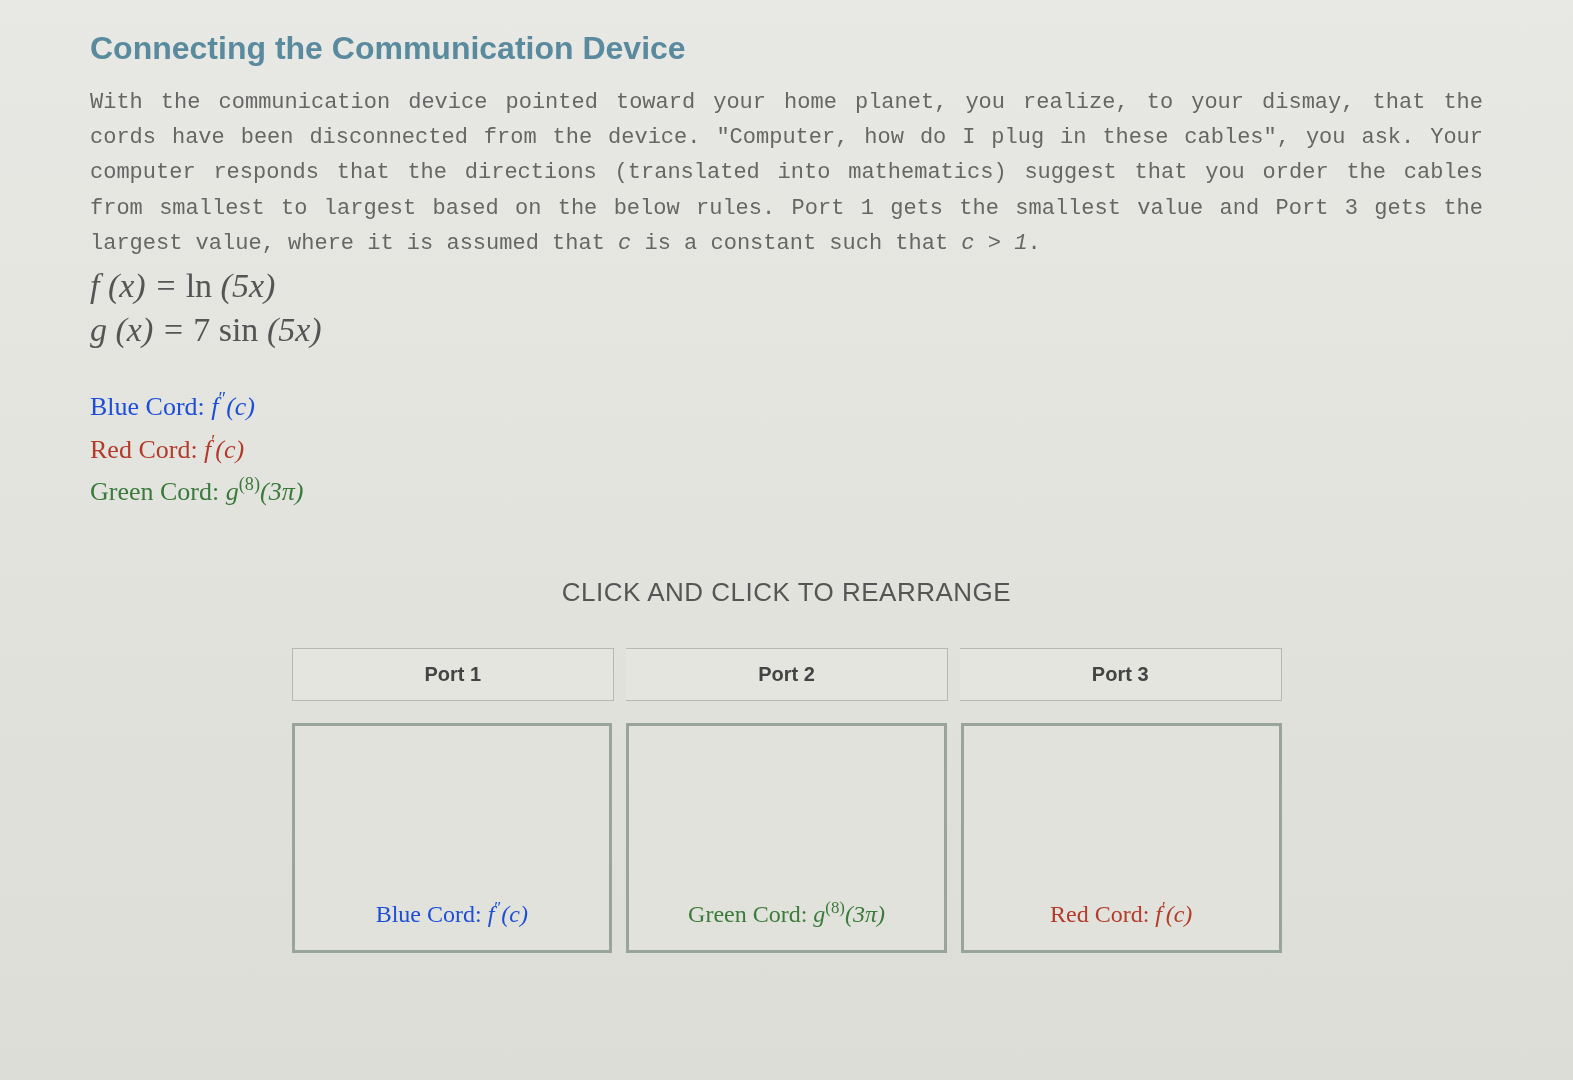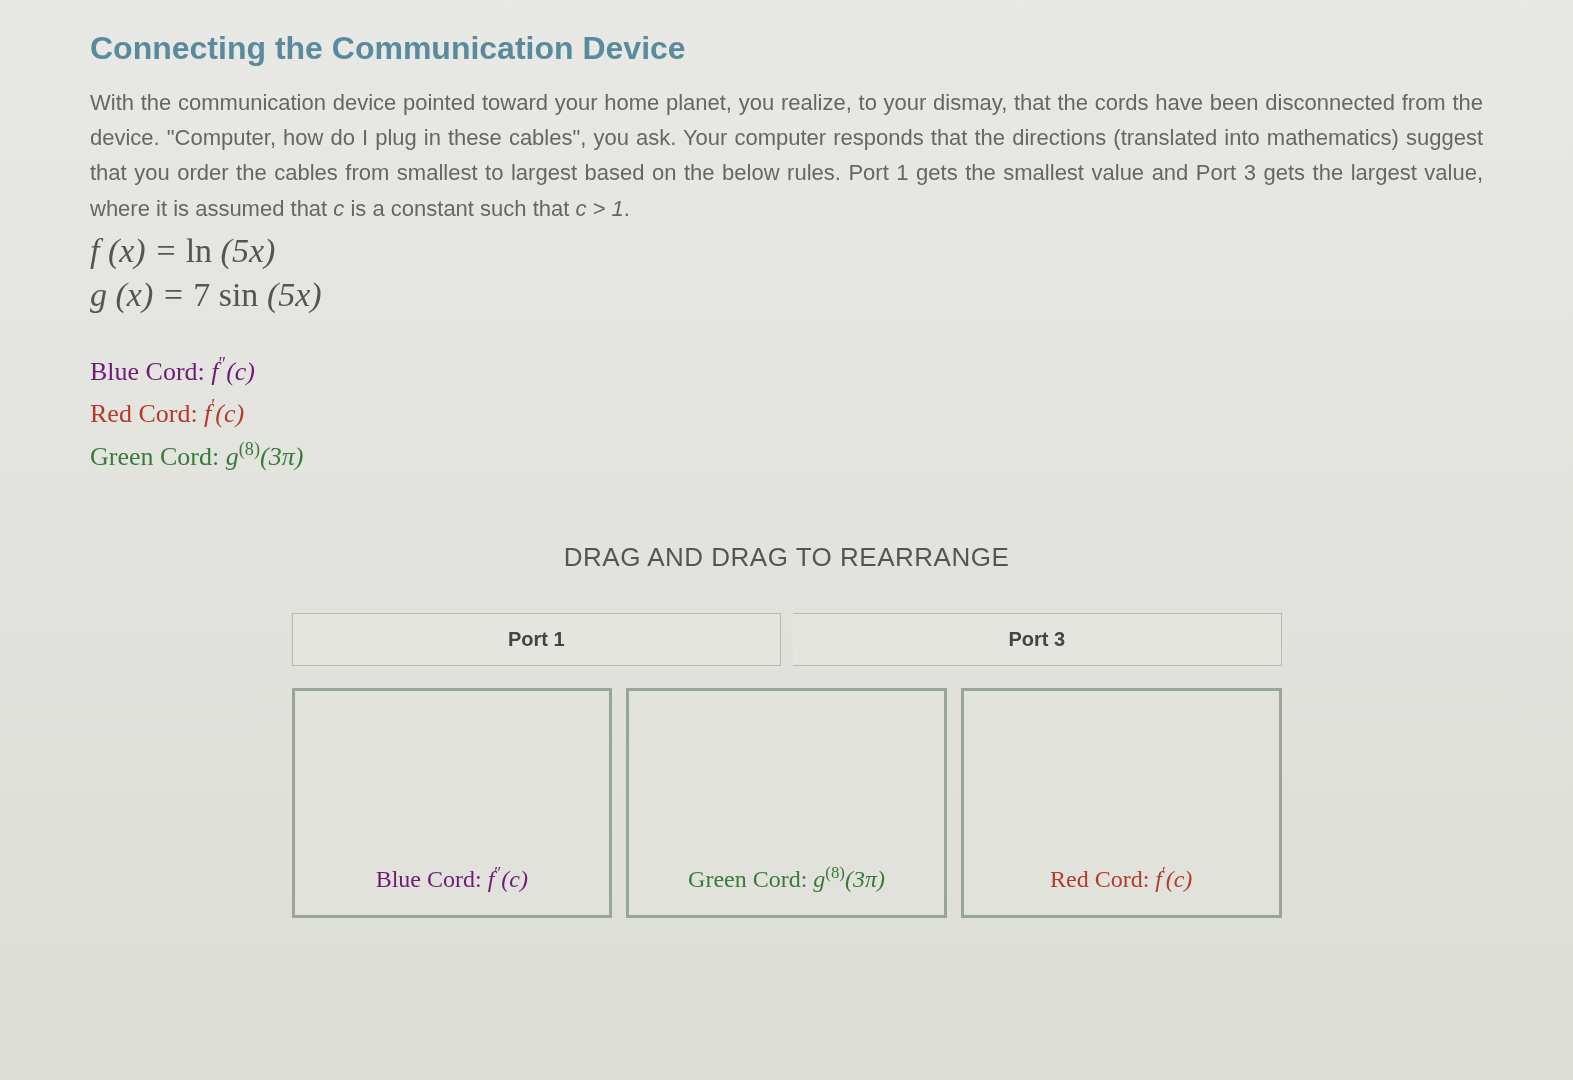--- a/index.html
+++ b/index.html
@@ -17,36 +17,37 @@
     font-size: 32px;
     font-weight: 700;
     margin-bottom: 18px;
   }
   .body-text {
     font-size: 22px;
     line-height: 1.6;
     color: #666;
     text-align: justify;
     margin-bottom: 0;
+    font-family: Liberation Mono, monospace;
   }
   .math-line {
     font-family: "Times New Roman", serif;
     font-size: 34px;
     color: #555;
     margin: 6px 0;
     font-style: italic;
   }
   .math-line .upright { font-style: normal; }
   .cord-list { margin-top: 40px; }
   .cord-line {
     font-family: "Times New Roman", serif;
     font-size: 26px;
     margin: 10px 0;
   }
-  .blue { color: #701a75; }
+  .blue { color: #1d4ed8; }
   .red { color: #b43a2a; }
   .green { color: #3a7a3a; }
   .instruction {
     text-align: center;
     font-size: 26px;
     color: #555;
     margin-top: 70px;
     margin-bottom: 40px;
     letter-spacing: 0.5px;
   }
@@ -114,24 +115,25 @@
     <span>Blue Cord: </span><span class="italic">f</span><sup>″</sup><span class="italic">(c)</span>
   </div>
   <div class="cord-line red">
     <span>Red Cord: </span><span class="italic">f</span><sup>′</sup><span class="italic">(c)</span>
   </div>
   <div class="cord-line green">
     <span>Green Cord: </span><span class="italic">g</span><sup>(8)</sup><span class="italic">(3π)</span>
   </div>
 </div>
 
-<div class="instruction">DRAG AND DRAG TO REARRANGE</div>
+<div class="instruction">CLICK AND CLICK TO REARRANGE</div>
 
 <div class="ports-row">
   <div class="port-header">Port 1</div>
+  <div class="port-header">Port 2</div>
   <div class="port-header">Port 3</div>
 </div>
 
 <div class="cards-row">
   <div class="card">
     <div class="card-label blue">
       <span>Blue Cord: </span><span class="italic">f</span><sup>″</sup><span class="italic">(c)</span>
     </div>
   </div>
   <div class="card">

